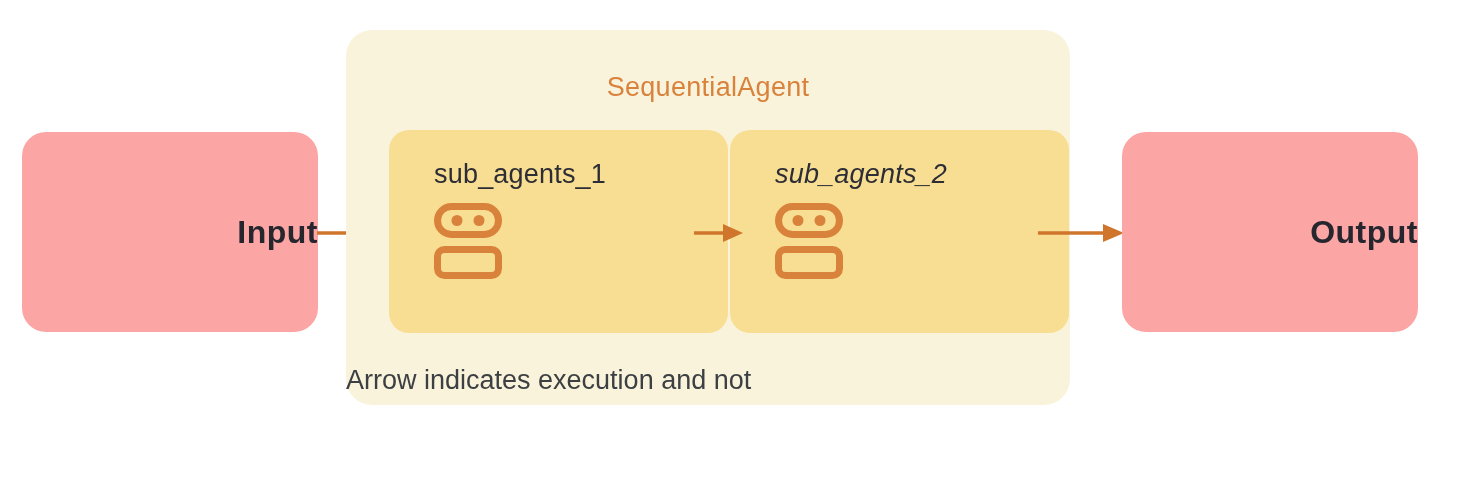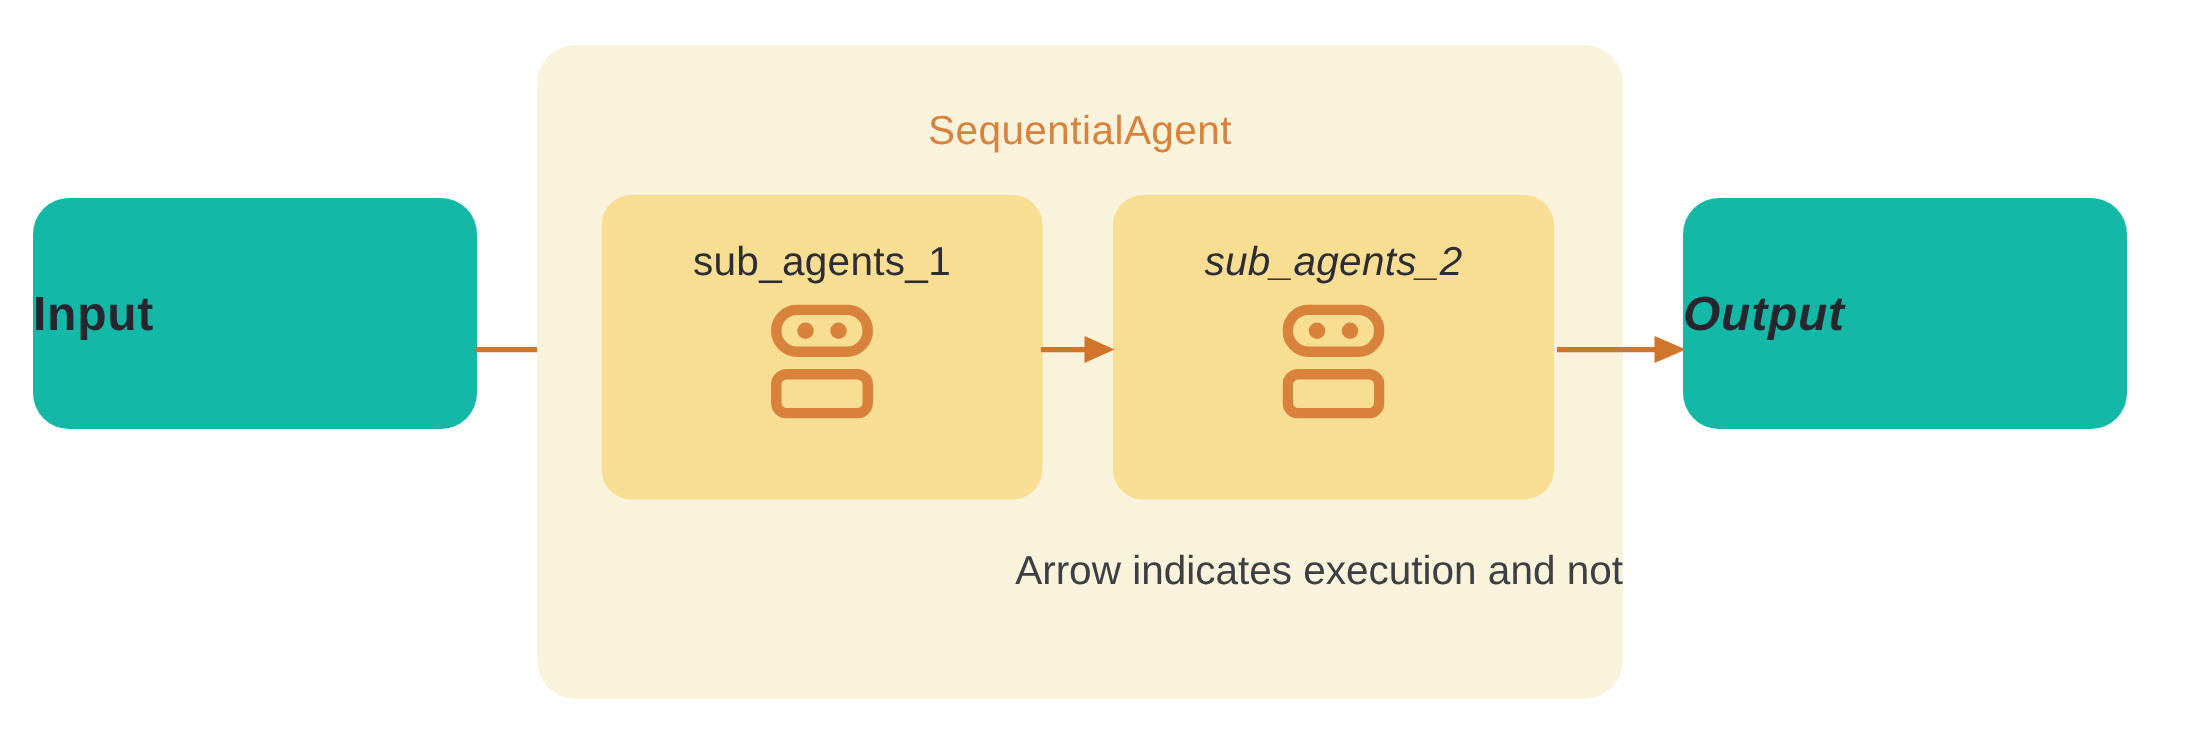--- a/index.html
+++ b/index.html
@@ -7,41 +7,41 @@
     position: relative;
     width: 1462px;
     height: 504px;
     background: #ffffff;
     font-family: "Liberation Sans", sans-serif;
     overflow: hidden;
   }
   .io-node {
     position: absolute;
     width: 296px;
-    height: 154px;
-    background: #14b8a6;
+    height: 200px;
+    background: #fca5a5;
     border-radius: 24px;
     display: flex;
     align-items: center;
-    justify-content: flex-start;
+    justify-content: flex-end;
   }
   .io-node.input  { left: 22px;   top: 132px; }
-  .io-node.output { left: 1122px; top: 132px; font-style: italic; }
+  .io-node.output { left: 1122px; top: 132px; }
   .io-label {
     font-size: 32px;
     font-weight: 700;
     color: #26262E;
     letter-spacing: 0.5px;
   }
   .agent-container {
     position: absolute;
-    left: 358px;
+    left: 346px;
     top: 30px;
     width: 724px;
-    height: 436px;
+    height: 375px;
     background: #FAF3DC;
     border-radius: 26px;
   }
   .container-title {
     position: absolute;
     left: 0; right: 0;
     top: 42px;
     text-align: center;
     font-size: 27px;
     font-weight: 500;
@@ -50,37 +50,37 @@
   }
   .sub-node {
     position: absolute;
     top: 100px;
     width: 294px;
     height: 203px;
     background: #F8DE92;
     border-radius: 20px;
     display: flex;
     flex-direction: column;
-    align-items: center;
+    padding-left: 45px;
   }
   .sub-node.first  { left: 43px; }
   .sub-node.second { left: 384px; font-style: italic; }
   .sub-label {
     margin-top: 29px;
     font-size: 27px;
     font-weight: 400;
     color: #2D2D35;
     letter-spacing: 0.2px;
   }
   .robot-wrap { margin-top: 13px; }
   .annotation {
     position: absolute;
     left: 0; right: 0;
     top: 333px;
-    text-align: right;
+    text-align: left;
     font-size: 27px;
     line-height: 34px;
     font-weight: 400;
     color: #3C4043;
   }
   .arrow { position: absolute; top: 222px; }
 </style>
 </head>
 <body>
 

